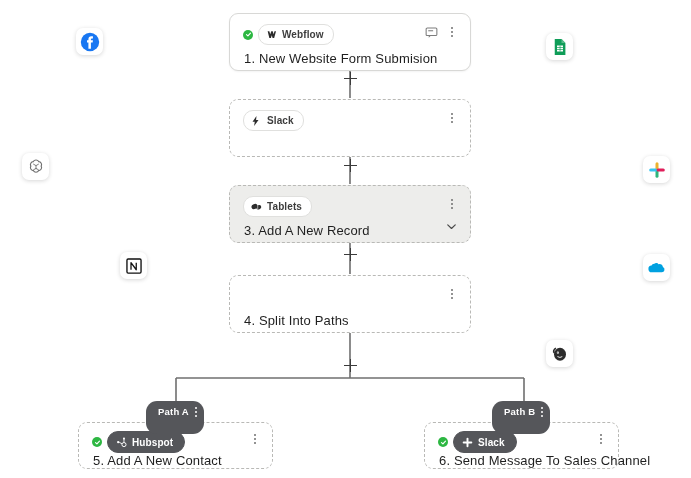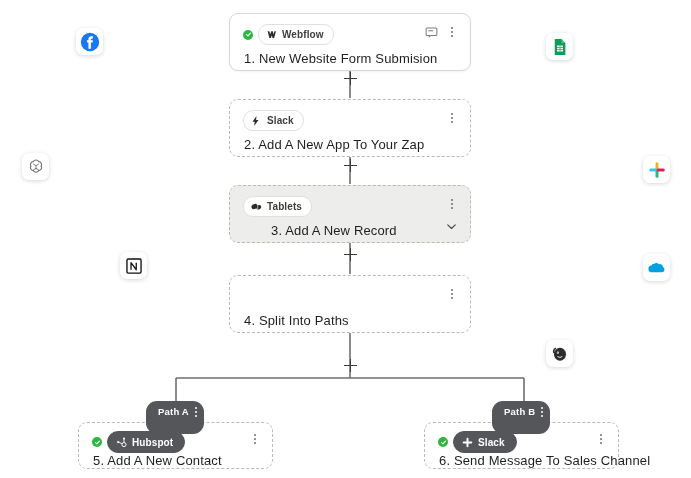--- a/index.html
+++ b/index.html
@@ -265,21 +265,20 @@
           </svg>
         </span>
         <span>Slack</span>
       </span>
     </div>
     <div class="kebab" style="right:12px; top:10px;">
       <i></i>
         <i></i>
         <i></i>
     </div>
-    <div class="card-title" style="top:37px;">2. Add A New App To Your Zap</div>
   </div>
 
   <div class="card dashed greyfill" style="left:229px; top:185px; width:242px; height:58px;">
     <div class="badge-row">
       <span class="app-pill">
         <span class="glyph">
           <svg width="11" height="9" viewBox="0 0 16 12">
             <ellipse cx="5.2" cy="6" rx="4.6" ry="3.6" transform="rotate(-22 5.2 6)" fill="#2c2c2c"></ellipse>
             <ellipse cx="11.2" cy="7" rx="3.8" ry="3.1" transform="rotate(-22 11.2 7)" fill="#2c2c2c"></ellipse>
             <rect x="9.4" y="4.2" width="1" height="5.6" fill="#ffffff" opacity=".85"></rect>
@@ -291,21 +290,21 @@
     <div class="kebab" style="right:12px; top:10px;">
       <i></i>
         <i></i>
         <i></i>
     </div>
     <div class="chevron" style="right:12px; top:33px;">
       <svg width="13" height="13" viewBox="0 0 16 16">
         <path d="M3.4 6 L8 10.4 L12.6 6" fill="none" stroke="#4a4a4a" stroke-width="1.5" stroke-linecap="round" stroke-linejoin="round"></path>
       </svg>
     </div>
-    <div class="card-title" style="top:37px;margin-left:27px;">3. Add A New Record</div>
+    <div class="card-title" style="top:37px;">3. Add A New Record</div>
   </div>
 
   <div class="card dashed" style="left:229px; top:275px; width:242px; height:58px;">
     <div class="kebab" style="right:12px; top:10px;">
       <i></i>
         <i></i>
         <i></i>
     </div>
     <div class="card-title" style="top:37px;">4. Split Into Paths</div>
   </div>

